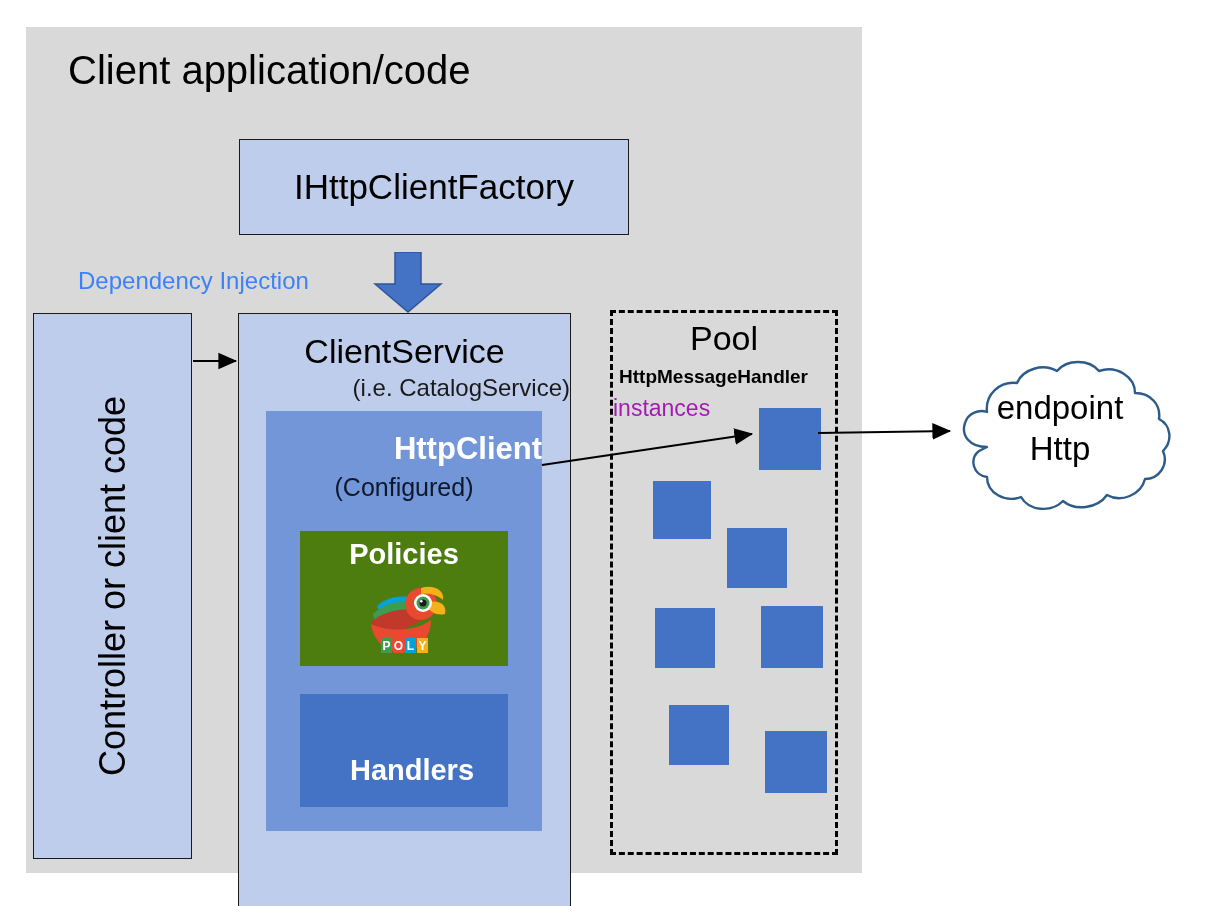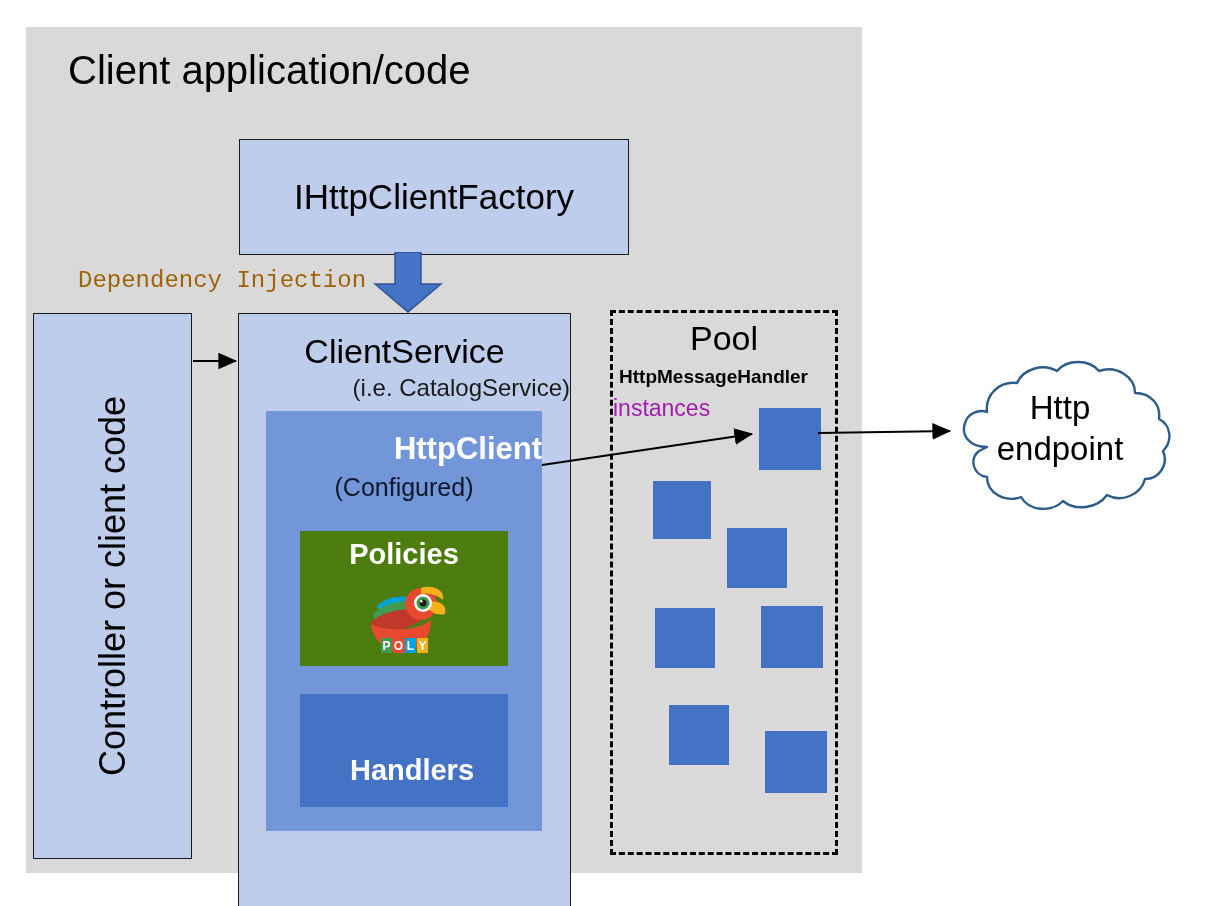--- a/index.html
+++ b/index.html
@@ -46,21 +46,21 @@
     background: #bdcdeb;
     border: 1.5px solid #1a1a1a;
     box-sizing: border-box;
   }
 
   
   .factory-box {
     left: 239px;
     top: 139px;
     width: 390px;
-    height: 116px;
+    height: 96px;
   }
   .factory-label {
     position: absolute;
     left: 0; right: 0;
     top: 50%;
     transform: translateY(-50%);
     text-align: center;
     font-size: 35px;
     color: #000000;
     white-space: nowrap;
@@ -74,23 +74,22 @@
     width: 70px;
     height: 62px;
   }
   .di-arrow svg { display: block; }
 
   .di-label {
     position: absolute;
     left: 78px;
     top: 267px;
     font-size: 24px;
-    color: #a16207;
-    white-space: nowrap;
-    font-family: Liberation Mono, monospace;
+    color: #3b82f6;
+    white-space: nowrap;
   }
 
   
   .controller-box {
     left: 33px;
     top: 313px;
     width: 159px;
     height: 546px;
   }
   .controller-label {
@@ -376,22 +375,22 @@
                C216 38 226 50 224 64
                C236 70 238 86 228 96
                C234 110 224 124 210 124
                C206 140 186 148 172 140
                C162 154 140 156 128 146
                C116 158 94 156 86 142
                C70 148 52 138 52 122
                C38 120 34 104 44 96 Z" fill="#ffffff" stroke="#2e5c8a" stroke-width="2.4" stroke-linejoin="round"></path>
     </svg>
     <div class="cloud-label">
+      <div>endpoint</div>
       <div>Http</div>
-      <div>endpoint</div>
     </div>
   </div>
 
   <svg class="connectors" width="1206" height="906">
     <defs>
       <marker id="ah" markerWidth="9" markerHeight="9" refX="8" refY="4.5" orient="auto" markerUnits="strokeWidth">
         <path d="M0,0.7 L8.5,4.5 L0,8.3 Z" fill="#000000"></path>
       </marker>
     </defs>
 

